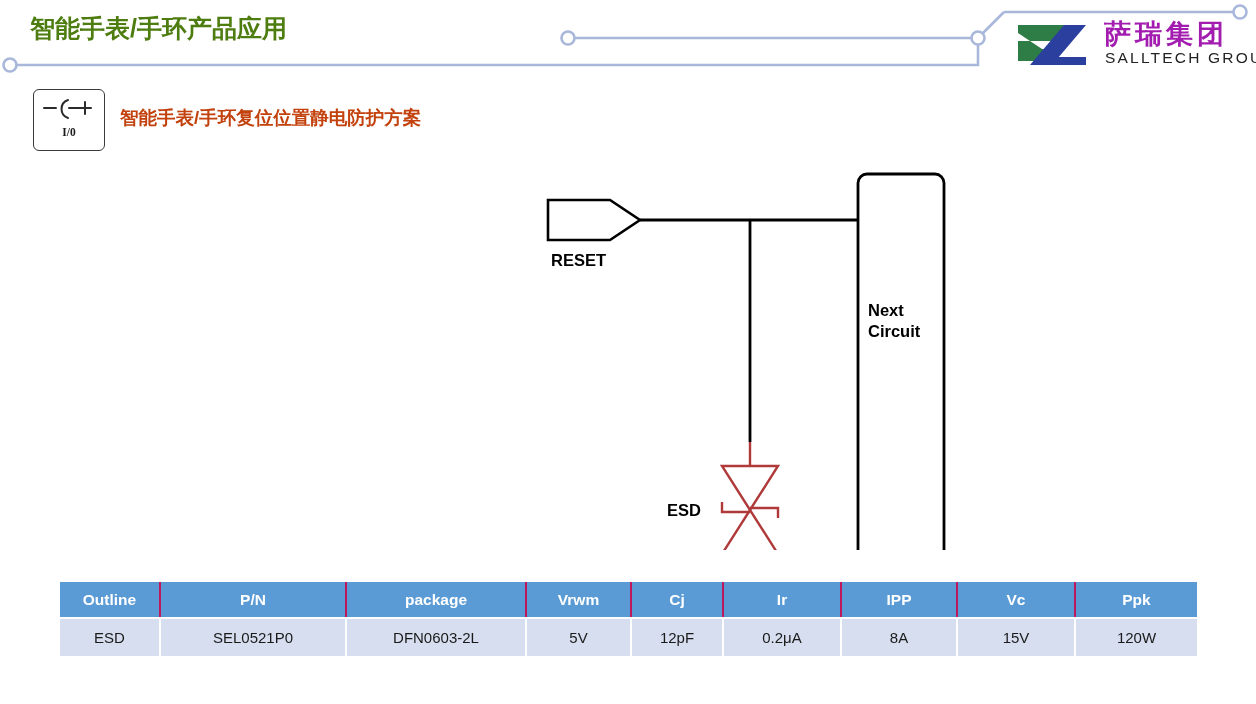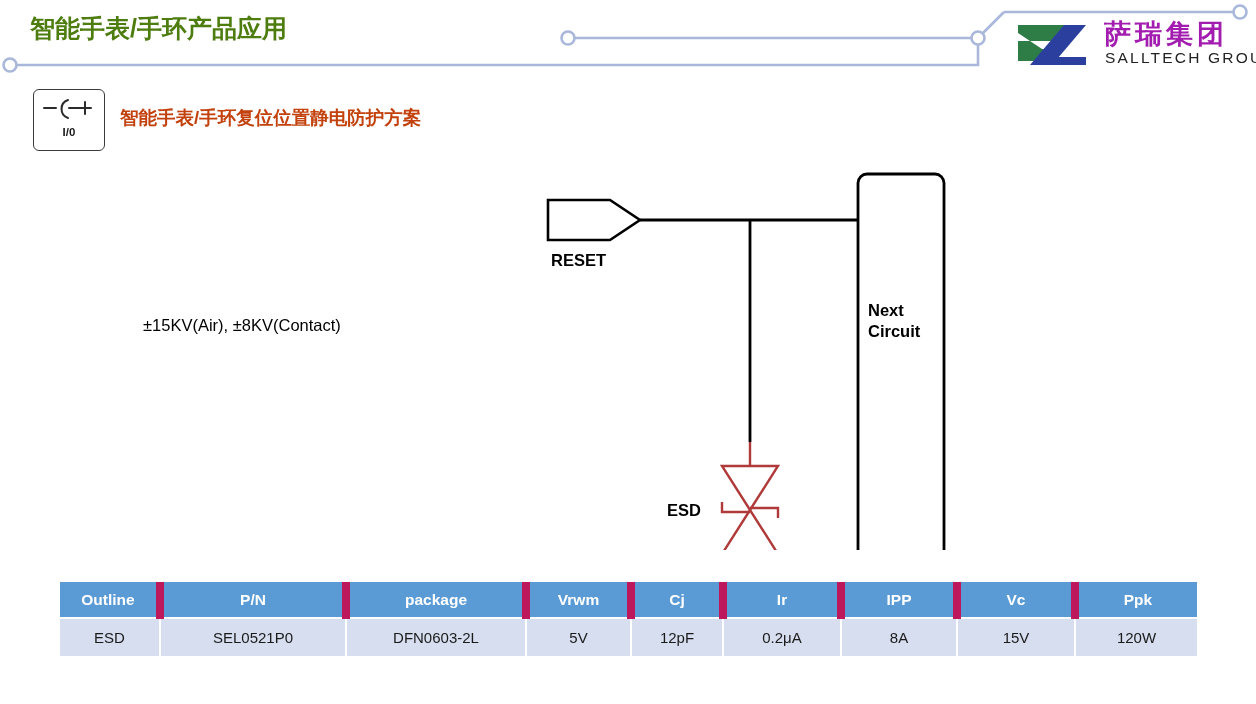--- a/index.html
+++ b/index.html
@@ -78,20 +78,21 @@
     width: 60px; height: 30px;
   }
   #io-badge .io-label {
     position: absolute;
     left: 0; right: 0;
     top: 36px;
     text-align: center;
     font-size: 11.5px;
     font-weight: bold;
     color: #1A1A1A;
+    font-family: Liberation Serif, serif;
   }
   #subtitle {
     position: absolute;
     left: 120px; top: 105px;
     font-size: 18.5px;
     font-weight: bold;
     color: #c2410c;
     white-space: nowrap;
   }
 
@@ -124,21 +125,21 @@
     width: 1137px;
     border-collapse: collapse;
     table-layout: fixed;
   }
   #param-table th {
     background: #5B9BD5;
     color: #ffffff;
     font-size: 15.5px;
     font-weight: bold;
     height: 35px;
-    border-right: 8px solid #be185d;
+    border-right: 2px solid #be185d;
     border-bottom: 2px solid #ffffff;
     text-align: center;
     padding: 0;
   }
   #param-table th:last-child { border-right: none; margin-top: 44px; }
   #param-table td {
     background: #D6DEEF;
     color: #1A1A1A;
     font-size: 15px;
     height: 37px;
@@ -193,21 +194,20 @@
       <line x1="30" y1="13" x2="52" y2="13"></line>
       <line x1="46" y1="7" x2="46" y2="19"></line>
     </g>
   </svg>
   <div class="io-label">I/0</div>
 </div>
 
 <div id="subtitle">智能手表/手环复位位置静电防护方案</div>
 
 <div id="spec-note">
-  <div>±15KV(Air), ±8KV(Contact)</div>
 </div>
 
 <svg id="circuit" viewBox="0 0 1256 400" width="1256" height="400">
 
   <polygon fill="#ffffff" stroke="#000000" stroke-width="2.6" points="548,50 610,50 640,70 610,90 548,90"></polygon>
   <text class="circuit-text" x="551" y="116" font-size="16.5">RESET</text>
 
   <line x1="640" y1="70" x2="862" y2="70" stroke="#000000" stroke-width="2.8"></line>
 
   <line x1="750" y1="70" x2="750" y2="292" stroke="#000000" stroke-width="2.8"></line>

